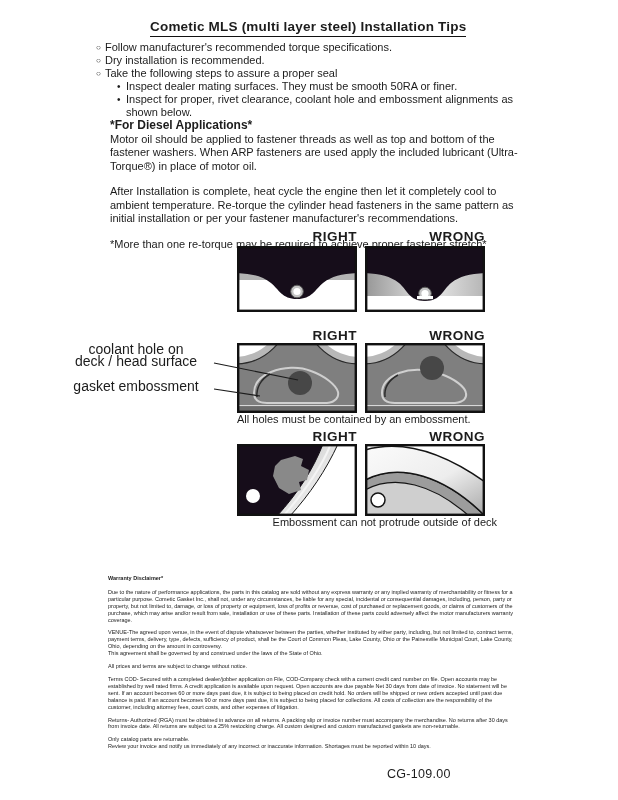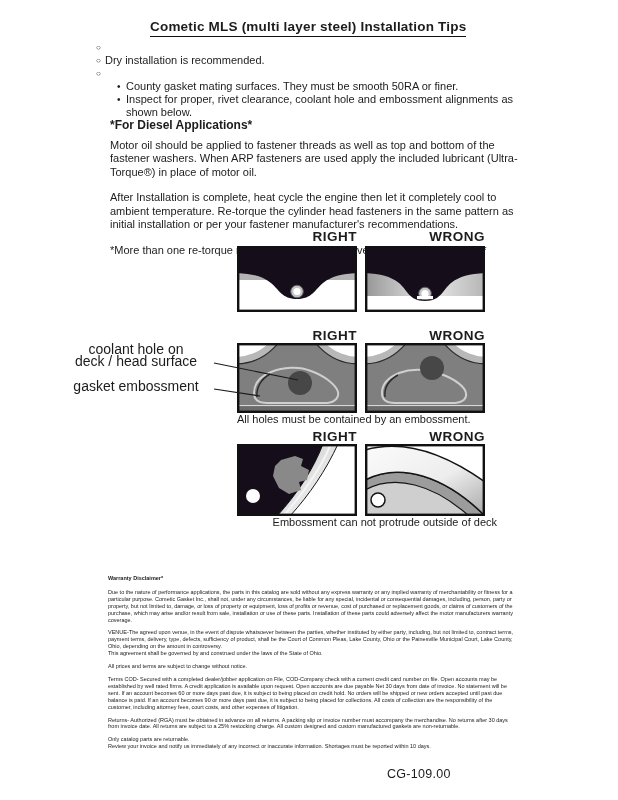--- a/index.html
+++ b/index.html
@@ -19,21 +19,21 @@
     padding-bottom:2px;
     letter-spacing:.2px;
     margin-left:40px;
   }
   .bullets{left:96px;top:41px;font-size:11px;line-height:13px;width:430px;}
   .bullet-row{display:flex;}
   .bullet-row .mk{width:9px;flex:0 0 9px;font-size:8px;line-height:13px;}
   .bullet-row.sub{margin-left:21px;}
   .bullet-row.sub .mk{font-size:10px;}
   .diesel{left:110px;top:119px;width:420px;font-size:11px;line-height:13.5px;}
-  .diesel .hd{font-size:12px;font-weight:bold;margin-bottom:6px;}
+  .diesel .hd{font-size:12px;font-weight:bold;}
   .diesel p{margin:0 0 12px 0;}
   .dw-label{width:120px;text-align:right;font-size:13.5px;font-weight:bold;letter-spacing:.5px;}
   .fig{width:120px;}
   .fig svg{display:block;}
   .caption{font-size:11px;line-height:11.5px;}
   .side-label{width:152px;text-align:center;font-size:14px;line-height:11.5px;}
   .legal{left:108px;top:575px;width:405px;font-size:5.5px;line-height:6.9px;color:#222;}
   .legal .hd{font-weight:bold;margin-bottom:7px;}
   .legal p{margin:0;}
   .legal p.gap{margin-bottom:6px;}
@@ -43,31 +43,33 @@
 </head>
 <body>
 
 <div class="page">
 
   <div class="abs doc-title">Cometic MLS (multi layer steel) Installation Tips</div>
 
   <div class="abs bullets">
     <div class="bullet-row">
       <span class="mk">○</span>
+      <span>Follow manufacturer's recommended torque specifications.</span>
     </div>
     <div class="bullet-row">
       <span class="mk">○</span>
       <span>Dry installation is recommended.</span>
     </div>
     <div class="bullet-row">
       <span class="mk">○</span>
+      <span>Take the following steps to assure a proper seal</span>
     </div>
     <div class="bullet-row sub">
       <span class="mk">•</span>
-      <span>County gasket mating surfaces.  They must be smooth 50RA or finer.</span>
+      <span>Inspect dealer mating surfaces.  They must be smooth 50RA or finer.</span>
     </div>
     <div class="bullet-row sub">
       <span class="mk">•</span>
       <span>Inspect for proper, rivet clearance, coolant hole and embossment alignments as shown below.</span>
     </div>
   </div>
 
   <div class="abs diesel">
     <div class="hd">*For Diesel Applications*</div>
     <p>Motor oil should be applied to fastener threads as well as top and bottom of the fastener washers. When ARP fasteners are used apply the included lubricant (Ultra-Torque®) in place of motor oil.</p>

